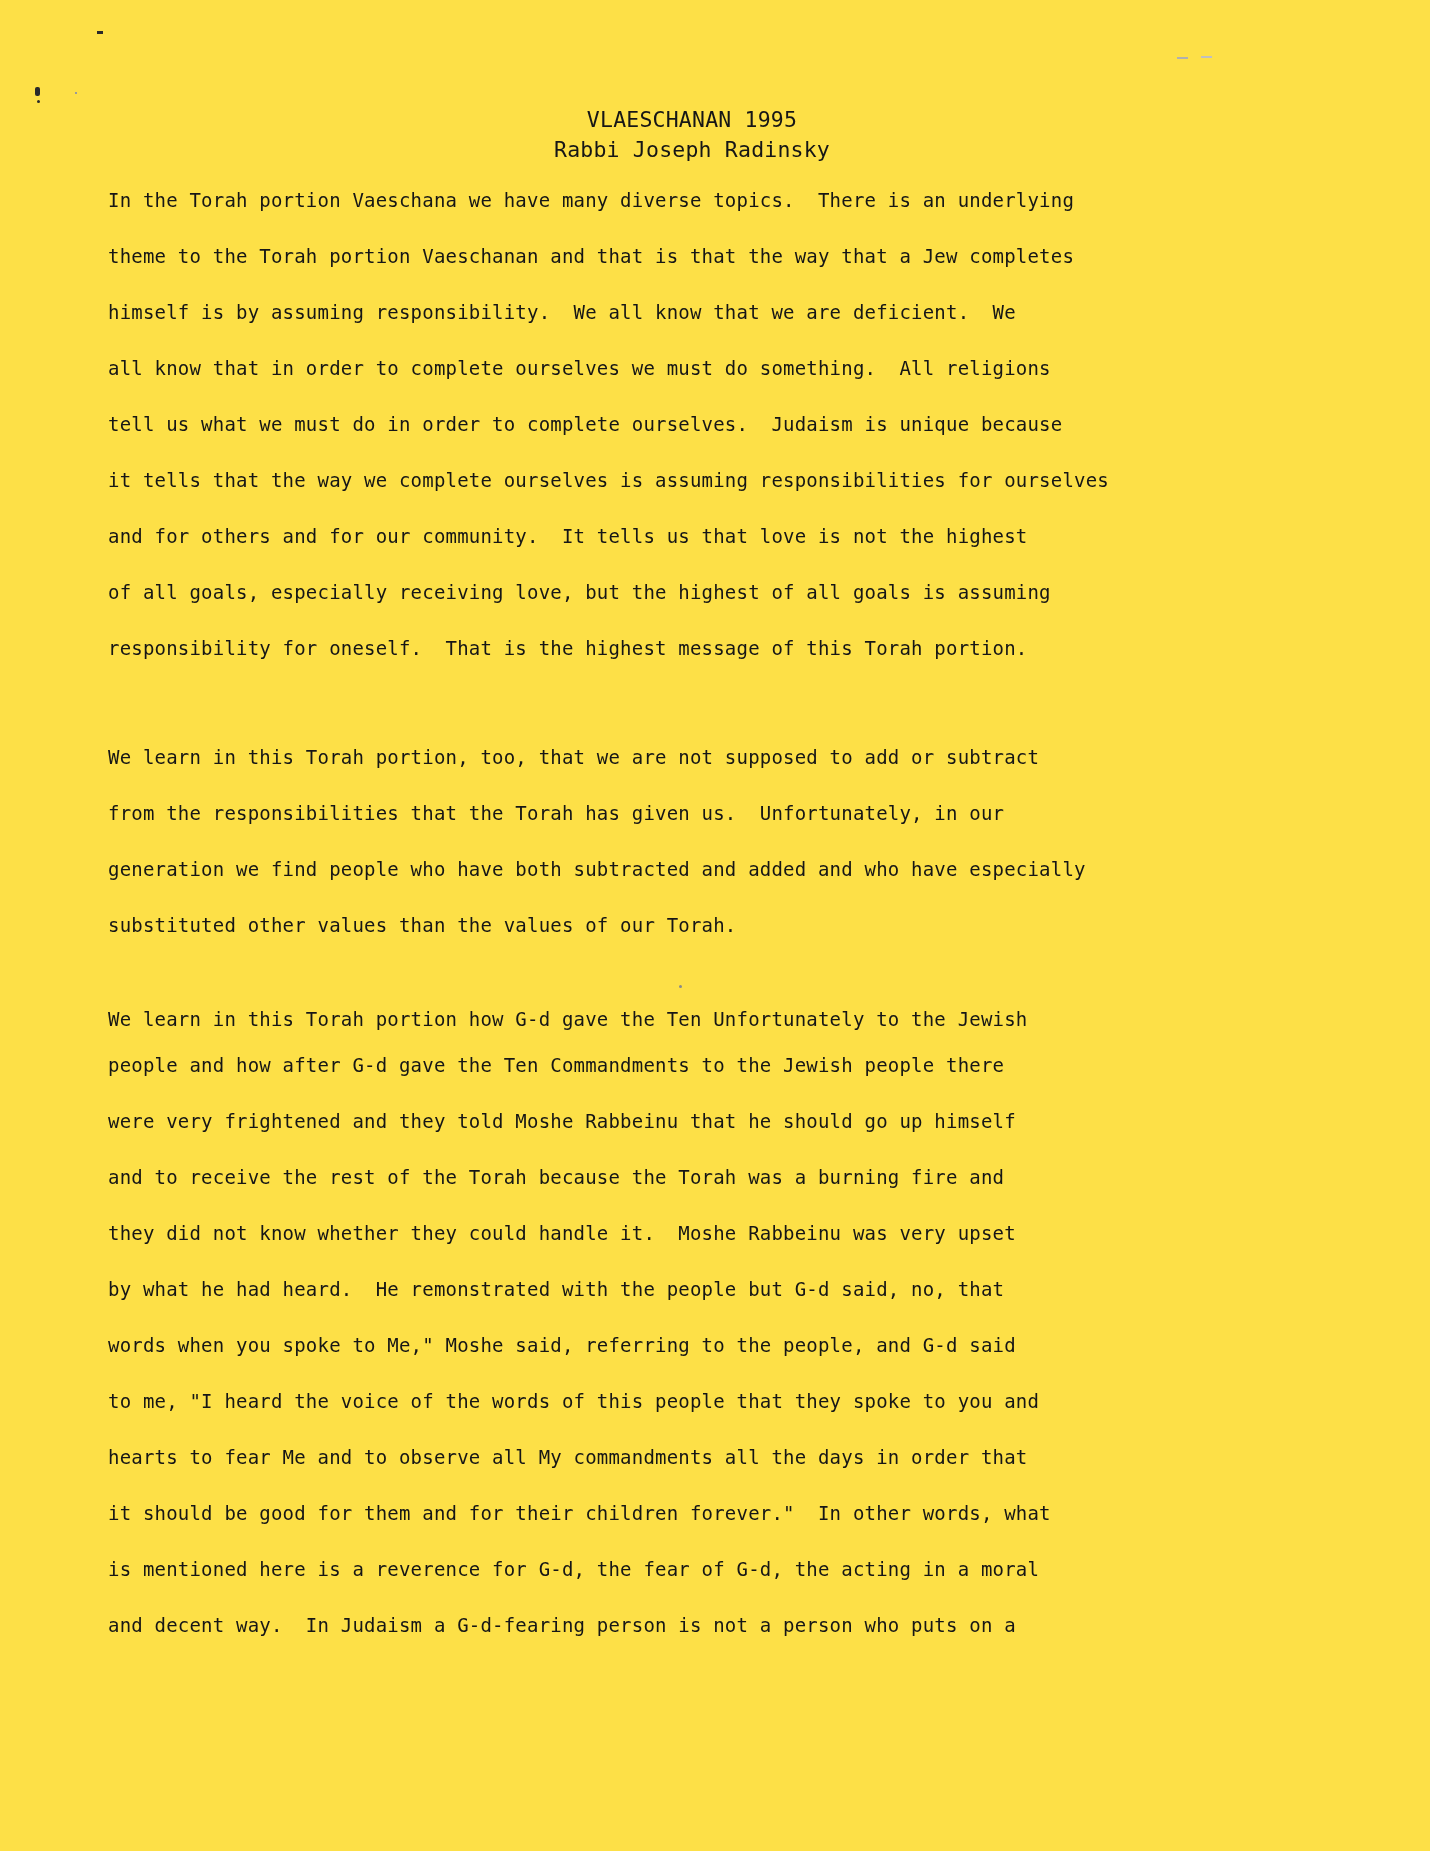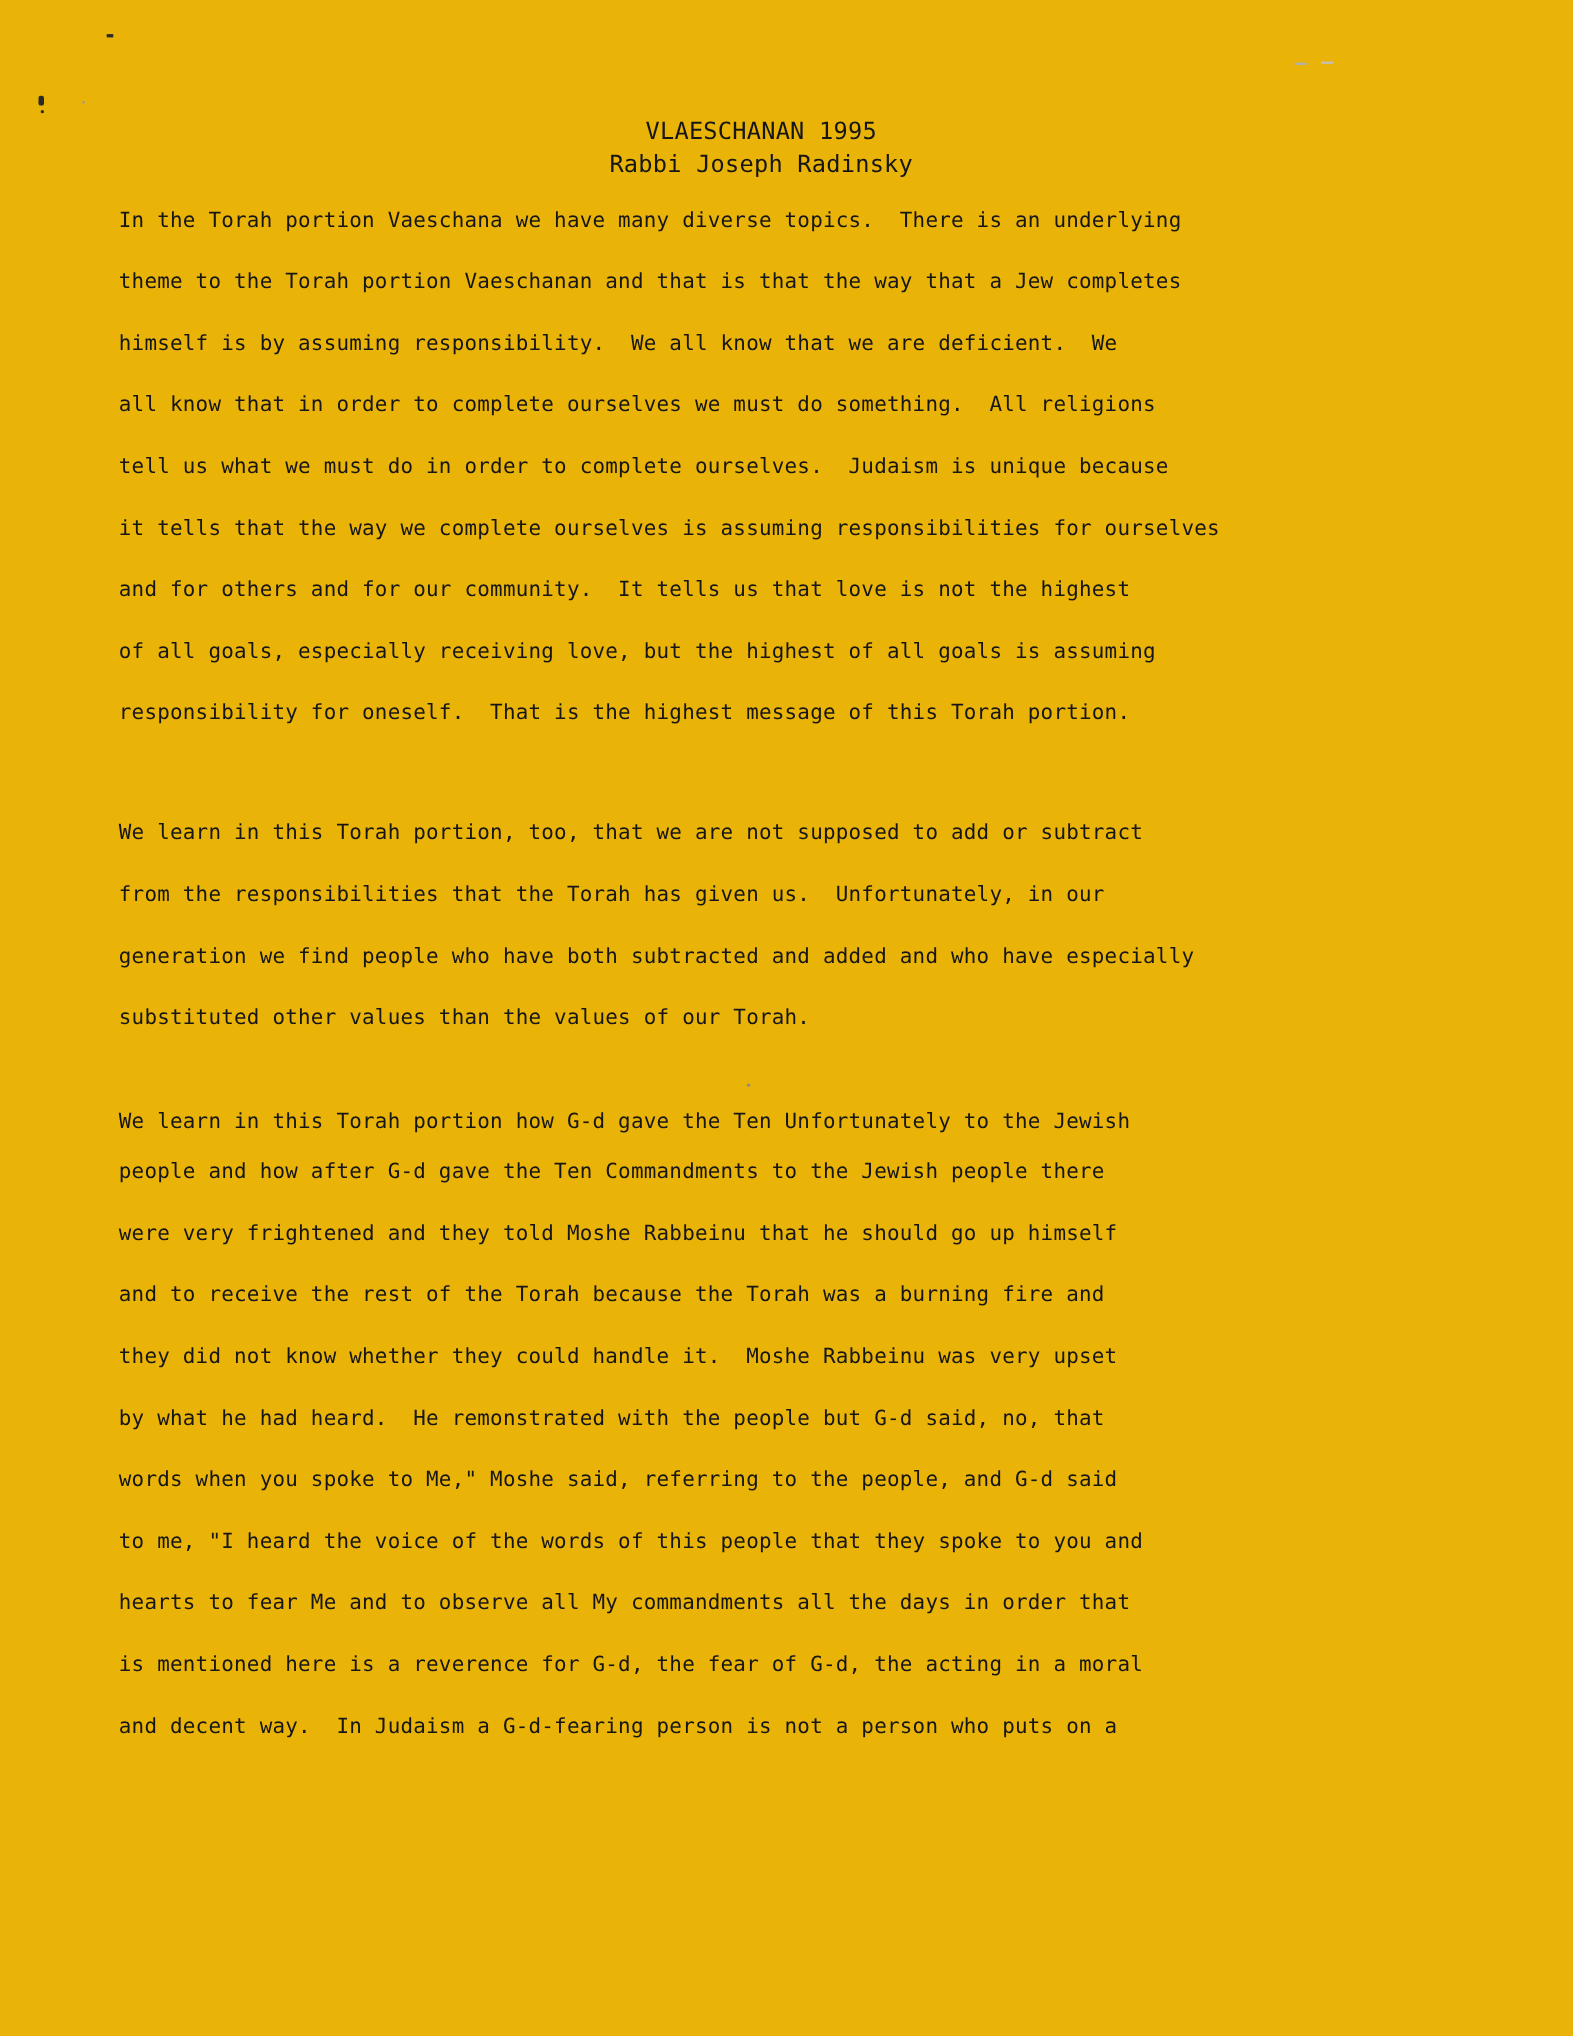--- a/index.html
+++ b/index.html
@@ -4,21 +4,21 @@
 <style>
   html, body {
     margin: 0;
     padding: 0;
     background: #e8e8e8;
   }
   .page {
     position: relative;
     width: 1430px;
     height: 1851px;
-    background: #eab308;
+    background: #fde047;
     overflow: hidden;
     font-family: "DejaVu Sans Mono", "Liberation Mono", monospace;
     color: #161616;
   }
   .title-block {
     position: absolute;
     top: 105px;
     left: 108px;
     width: 1168px;
     text-align: center;
@@ -95,18 +95,19 @@
     <div class="paragraph para-3">
         <div class="line">We learn in this Torah portion how G-d gave the Ten Unfortunately to the Jewish</div>
         <div class="line">people and how after G-d gave the Ten Commandments to the Jewish people there</div>
         <div class="line">were very frightened and they told Moshe Rabbeinu that he should go up himself</div>
         <div class="line">and to receive the rest of the Torah because the Torah was a burning fire and</div>
         <div class="line">they did not know whether they could handle it.  Moshe Rabbeinu was very upset</div>
         <div class="line">by what he had heard.  He remonstrated with the people but G-d said, no, that</div>
         <div class="line">words when you spoke to Me," Moshe said, referring to the people, and G-d said</div>
         <div class="line">to me, "I heard the voice of the words of this people that they spoke to you and</div>
         <div class="line">hearts to fear Me and to observe all My commandments all the days in order that</div>
+        <div class="line">it should be good for them and for their children forever."  In other words, what</div>
         <div class="line">is mentioned here is a reverence for G-d, the fear of G-d, the acting in a moral</div>
         <div class="line">and decent way.  In Judaism a G-d-fearing person is not a person who puts on a</div>
       </div>
   </div>
 
 </div>
 
 </body></html>

